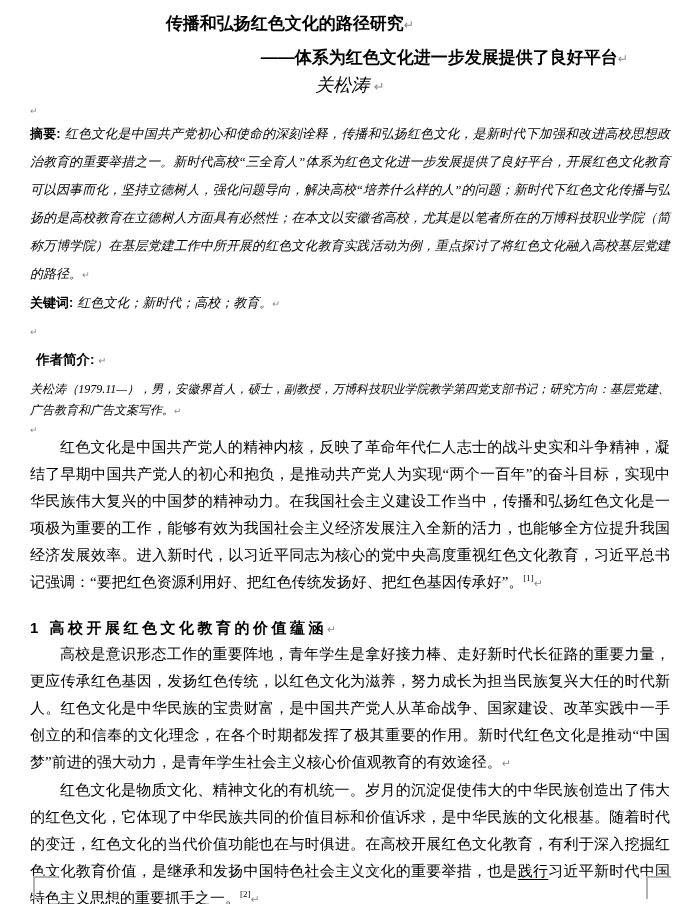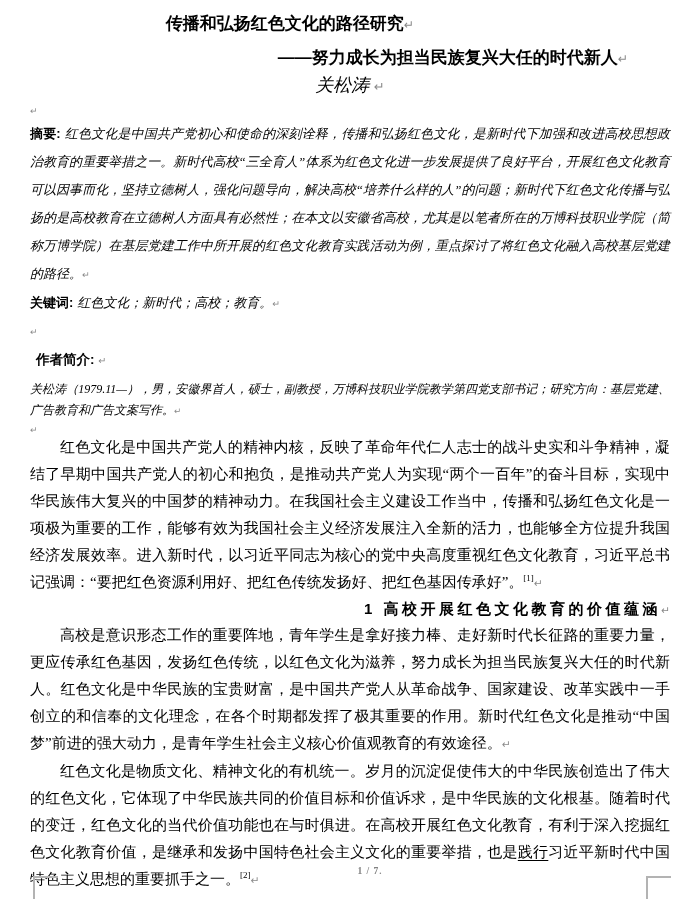--- a/index.html
+++ b/index.html
@@ -38,21 +38,21 @@
     font-size:13.5px; line-height:24px; margin:6px;
   }
   .bio { font-size:12px; line-height:21px; text-align:justify; margin:0; }
 
   .para {
     font-size:15px; line-height:27px; text-align:justify;
     text-indent:2em; margin:0;
   }
   .h1 {
     font-family:"Liberation Sans", sans-serif; font-weight:bold;
-    font-size:15px; letter-spacing:3.5px; line-height:24px; margin:0 0 0 0;text-align:right;
+    font-size:15px; letter-spacing:3.5px; line-height:24px; margin:19px 0 0 0;
   }
   sup.cite { font-size:9px; line-height:0; vertical-align:super; letter-spacing:0; }
   .pilcrow { color:#8a8a8a; font-size:0.72em; font-style:normal; font-weight:normal; letter-spacing:0; }
   .tinymark { color:#8a8a8a; font-size:9px; }
 
   .flagged {
     text-decoration-line:underline; text-decoration-style:wavy;
     text-decoration-color:#e01010; text-decoration-thickness:1px;
     text-underline-offset:3px;
     text-decoration:underline;
@@ -70,21 +70,21 @@
   .corner-right { left:646px; top:876px; }
 </style>
 </head>
 <body>
 
 <div class="page">
   <div class="content">
 
     <h1 class="title"><span>传播和弘扬红色文化的路径研究</span><span class="pilcrow">↵</span></h1>
 
-    <div class="subtitle"><span>——努力成长为担当民族复兴大任的时代新人</span><span class="pilcrow">↵</span></div>
+    <div class="subtitle"><span>——体系为红色文化进一步发展提供了良好平台</span><span class="pilcrow">↵</span></div>
 
     <p class="author"><span>关松涛</span>&nbsp;<span class="pilcrow">↵</span></p>
 
 
     <div class="blank22"><span class="tinymark">↵</span></div>
 
     <p class="abstract"><span class="blabel">摘要:</span><i>红色文化是中国共产党初心和使命的深刻诠释，传播和弘扬红色文化，是新时代下加强和改进高校思想政治教育的重要举措之一。新时代高校“三全育人”体系为红色文化进一步发展提供了良好平台，开展红色文化教育可以因事而化，坚持立德树人，强化问题导向，解决高校“培养什么样的人”的问题；新时代下红色文化传播与弘扬的是高校教育在立德树人方面具有必然性；在本文以安徽省高校，尤其是以笔者所在的万博科技职业学院（简称万博学院）在基层党建工作中所开展的红色文化教育实践活动为例，重点探讨了将红色文化融入高校基层党建的路径。</i><span class="pilcrow">↵</span></p>
 
     <p class="keywords"><span class="blabel">关键词:</span><i>红色文化；新时代；高校；教育。</i><span class="pilcrow">↵</span></p>
 

